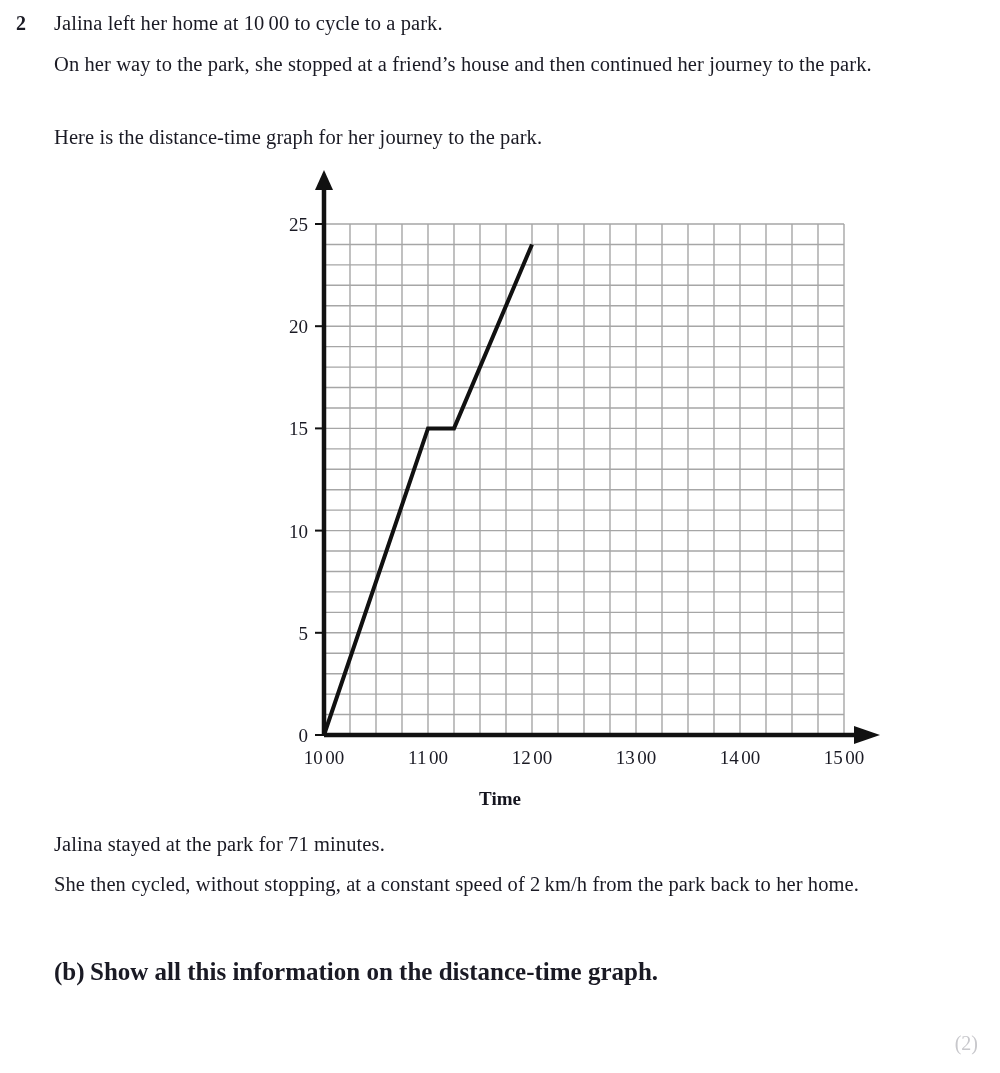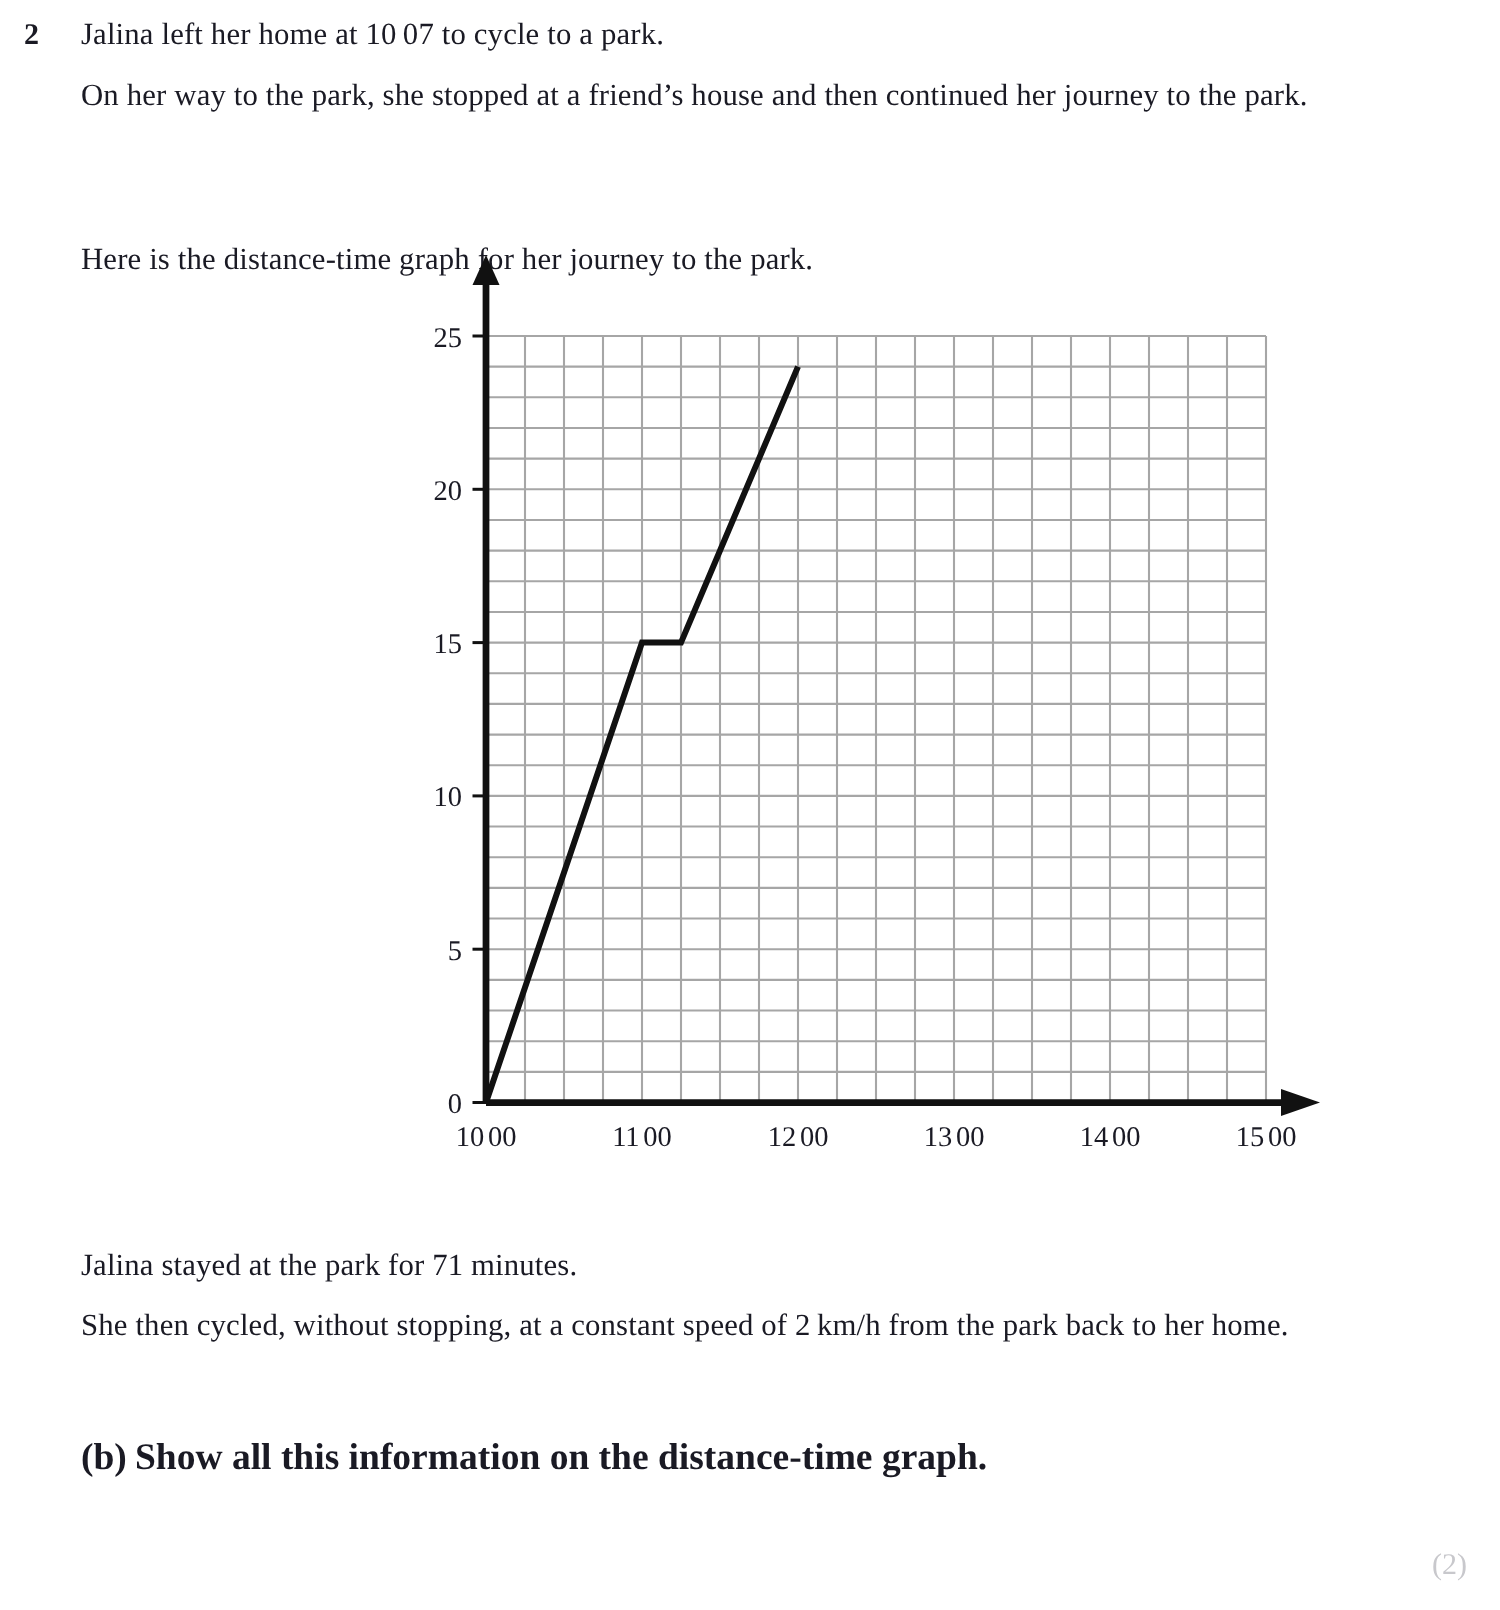--- a/index.html
+++ b/index.html
@@ -26,21 +26,21 @@
     line-height: 28px;
   }
   .para {
     position: absolute;
     font-size: 20.5px;
     line-height: 31px;
     letter-spacing: 0.1px;
   }
   #para-intro   { left: 54px; top: 8px;  width: 920px; }
   #para-journey { left: 54px; top: 49px; width: 925px; }
-  #para-here    { left: 54px; top: 122px; width: 920px; margin-top: 36px; }
+  #para-here    { left: 54px; top: 122px; width: 920px; }
   #para-stayed  { left: 54px; top: 829px; width: 920px; }
   #para-cycled  { left: 54px; top: 869px; width: 925px; }
 
   .part-b {
     position: absolute;
     left: 54px;
     top: 956px;
     width: 920px;
     font-size: 25px;
     line-height: 31px;
@@ -80,21 +80,21 @@
     font-family: "Liberation Serif", "DejaVu Serif", serif;
     font-size: 19px;
     fill: #1a1a24;
   }
 </style>
 </head>
 <body>
 
 <div class="q-number">2</div>
 
-<div class="para" id="para-intro">Jalina left her home at 10 07 to cycle to a park.</div>
+<div class="para" id="para-intro">Jalina left her home at 10 00 to cycle to a park.</div>
 <div class="para" id="para-journey">On her way to the park, she stopped at a friend’s house and then continued her journey to the park.</div>
 <div class="para" id="para-here">Here is the distance-time graph for her journey to the park.</div>
 
 <div id="graph">
   <svg width="1000" height="660" viewBox="0 0 1000 660">
     <g id="gridlines">
         <line x1="324.00" y1="56" x2="324.00" y2="567" stroke="#a6a6a6" stroke-width="1.4"></line>
         <line x1="350.00" y1="56" x2="350.00" y2="567" stroke="#a6a6a6" stroke-width="1.4"></line>
         <line x1="376.00" y1="56" x2="376.00" y2="567" stroke="#a6a6a6" stroke-width="1.4"></line>
         <line x1="402.00" y1="56" x2="402.00" y2="567" stroke="#a6a6a6" stroke-width="1.4"></line>
@@ -168,20 +168,21 @@
         <text x="532" y="596" text-anchor="middle" class="tick-text"><tspan>12</tspan><tspan dx="2.5">00</tspan></text>
         <text x="636" y="596" text-anchor="middle" class="tick-text"><tspan>13</tspan><tspan dx="2.5">00</tspan></text>
         <text x="740" y="596" text-anchor="middle" class="tick-text"><tspan>14</tspan><tspan dx="2.5">00</tspan></text>
         <text x="844" y="596" text-anchor="middle" class="tick-text"><tspan>15</tspan><tspan dx="2.5">00</tspan></text>
       </g>
     <g id="dataline">
         <polyline points="324.00,567.00 428.00,260.40 454.00,260.40 532.00,76.44" fill="none" stroke="#111111" stroke-width="4" stroke-linejoin="miter" stroke-linecap="butt"></polyline>
       </g>
   </svg>
 
+  <div class="axis-name" id="xlabel">Time</div>
 </div>
 
 <div class="para" id="para-stayed">Jalina stayed at the park for 71 minutes.</div>
 <div class="para" id="para-cycled">She then cycled, without stopping, at a constant speed of 2 km/h from the park back to her home.</div>
 
 <div class="part-b">
   <span class="plabel">(b)</span><span>Show all this information on the distance-time graph.</span>
 </div>
 
 <div class="marks">(2)</div>

